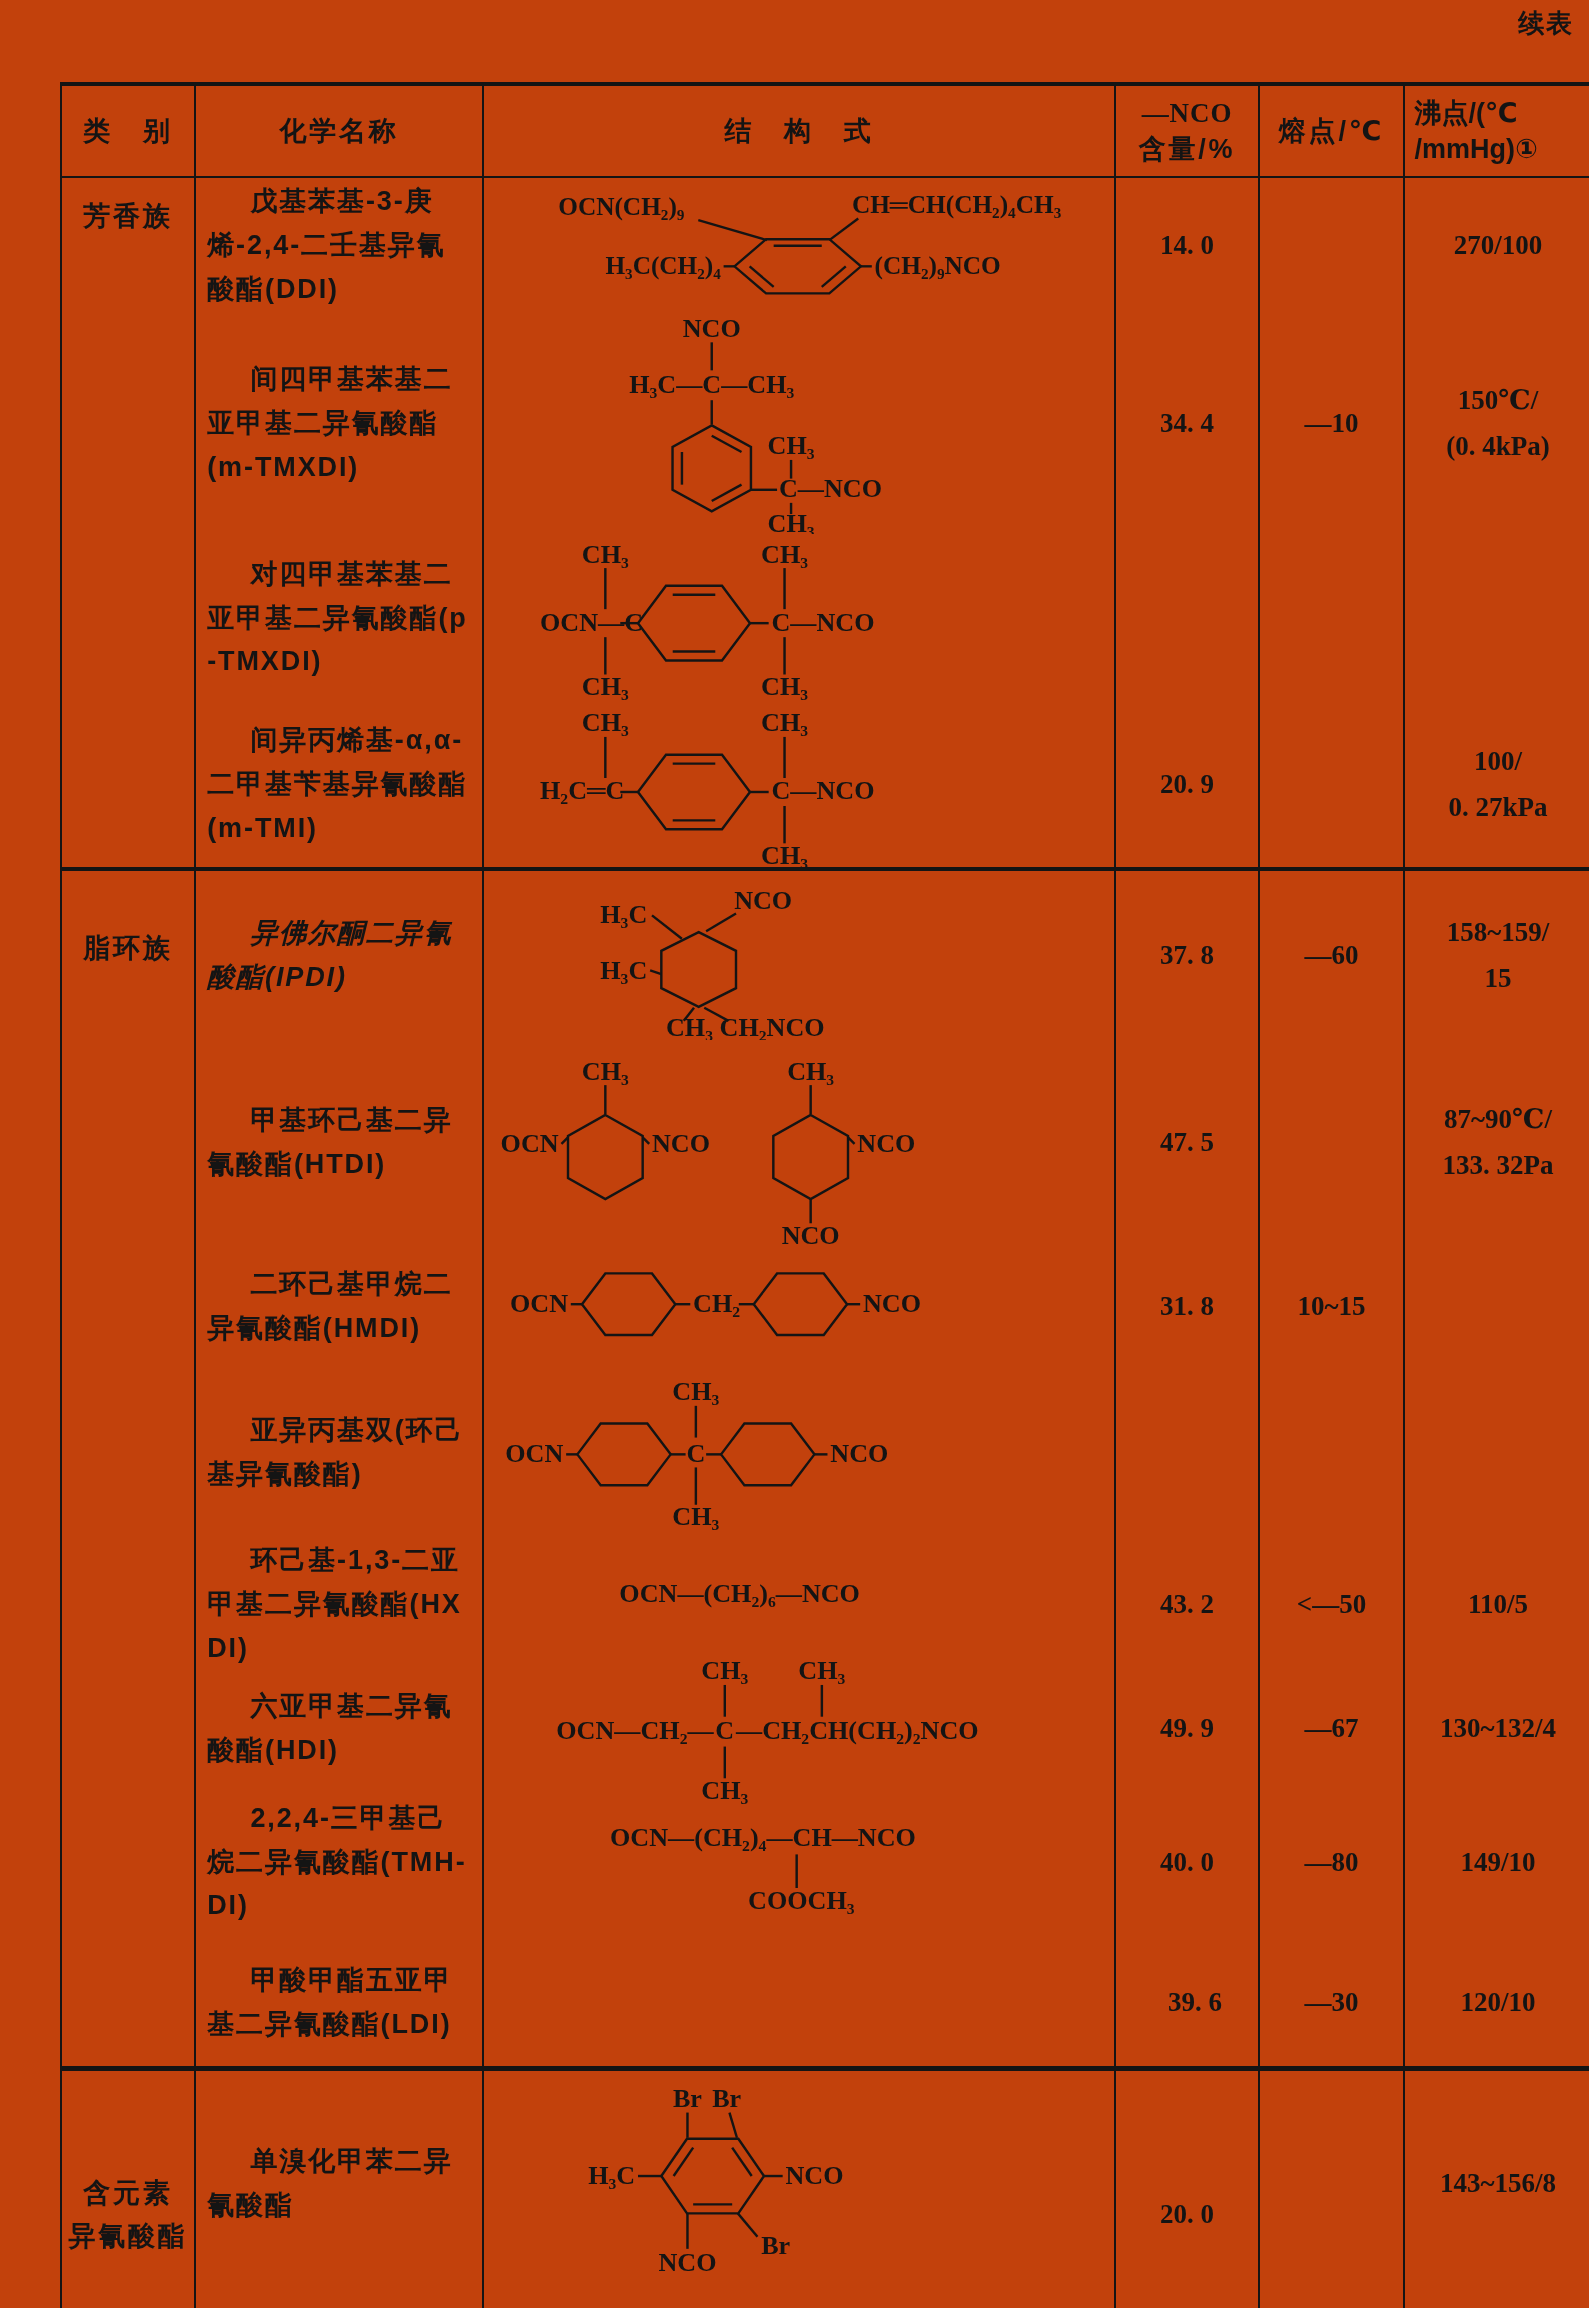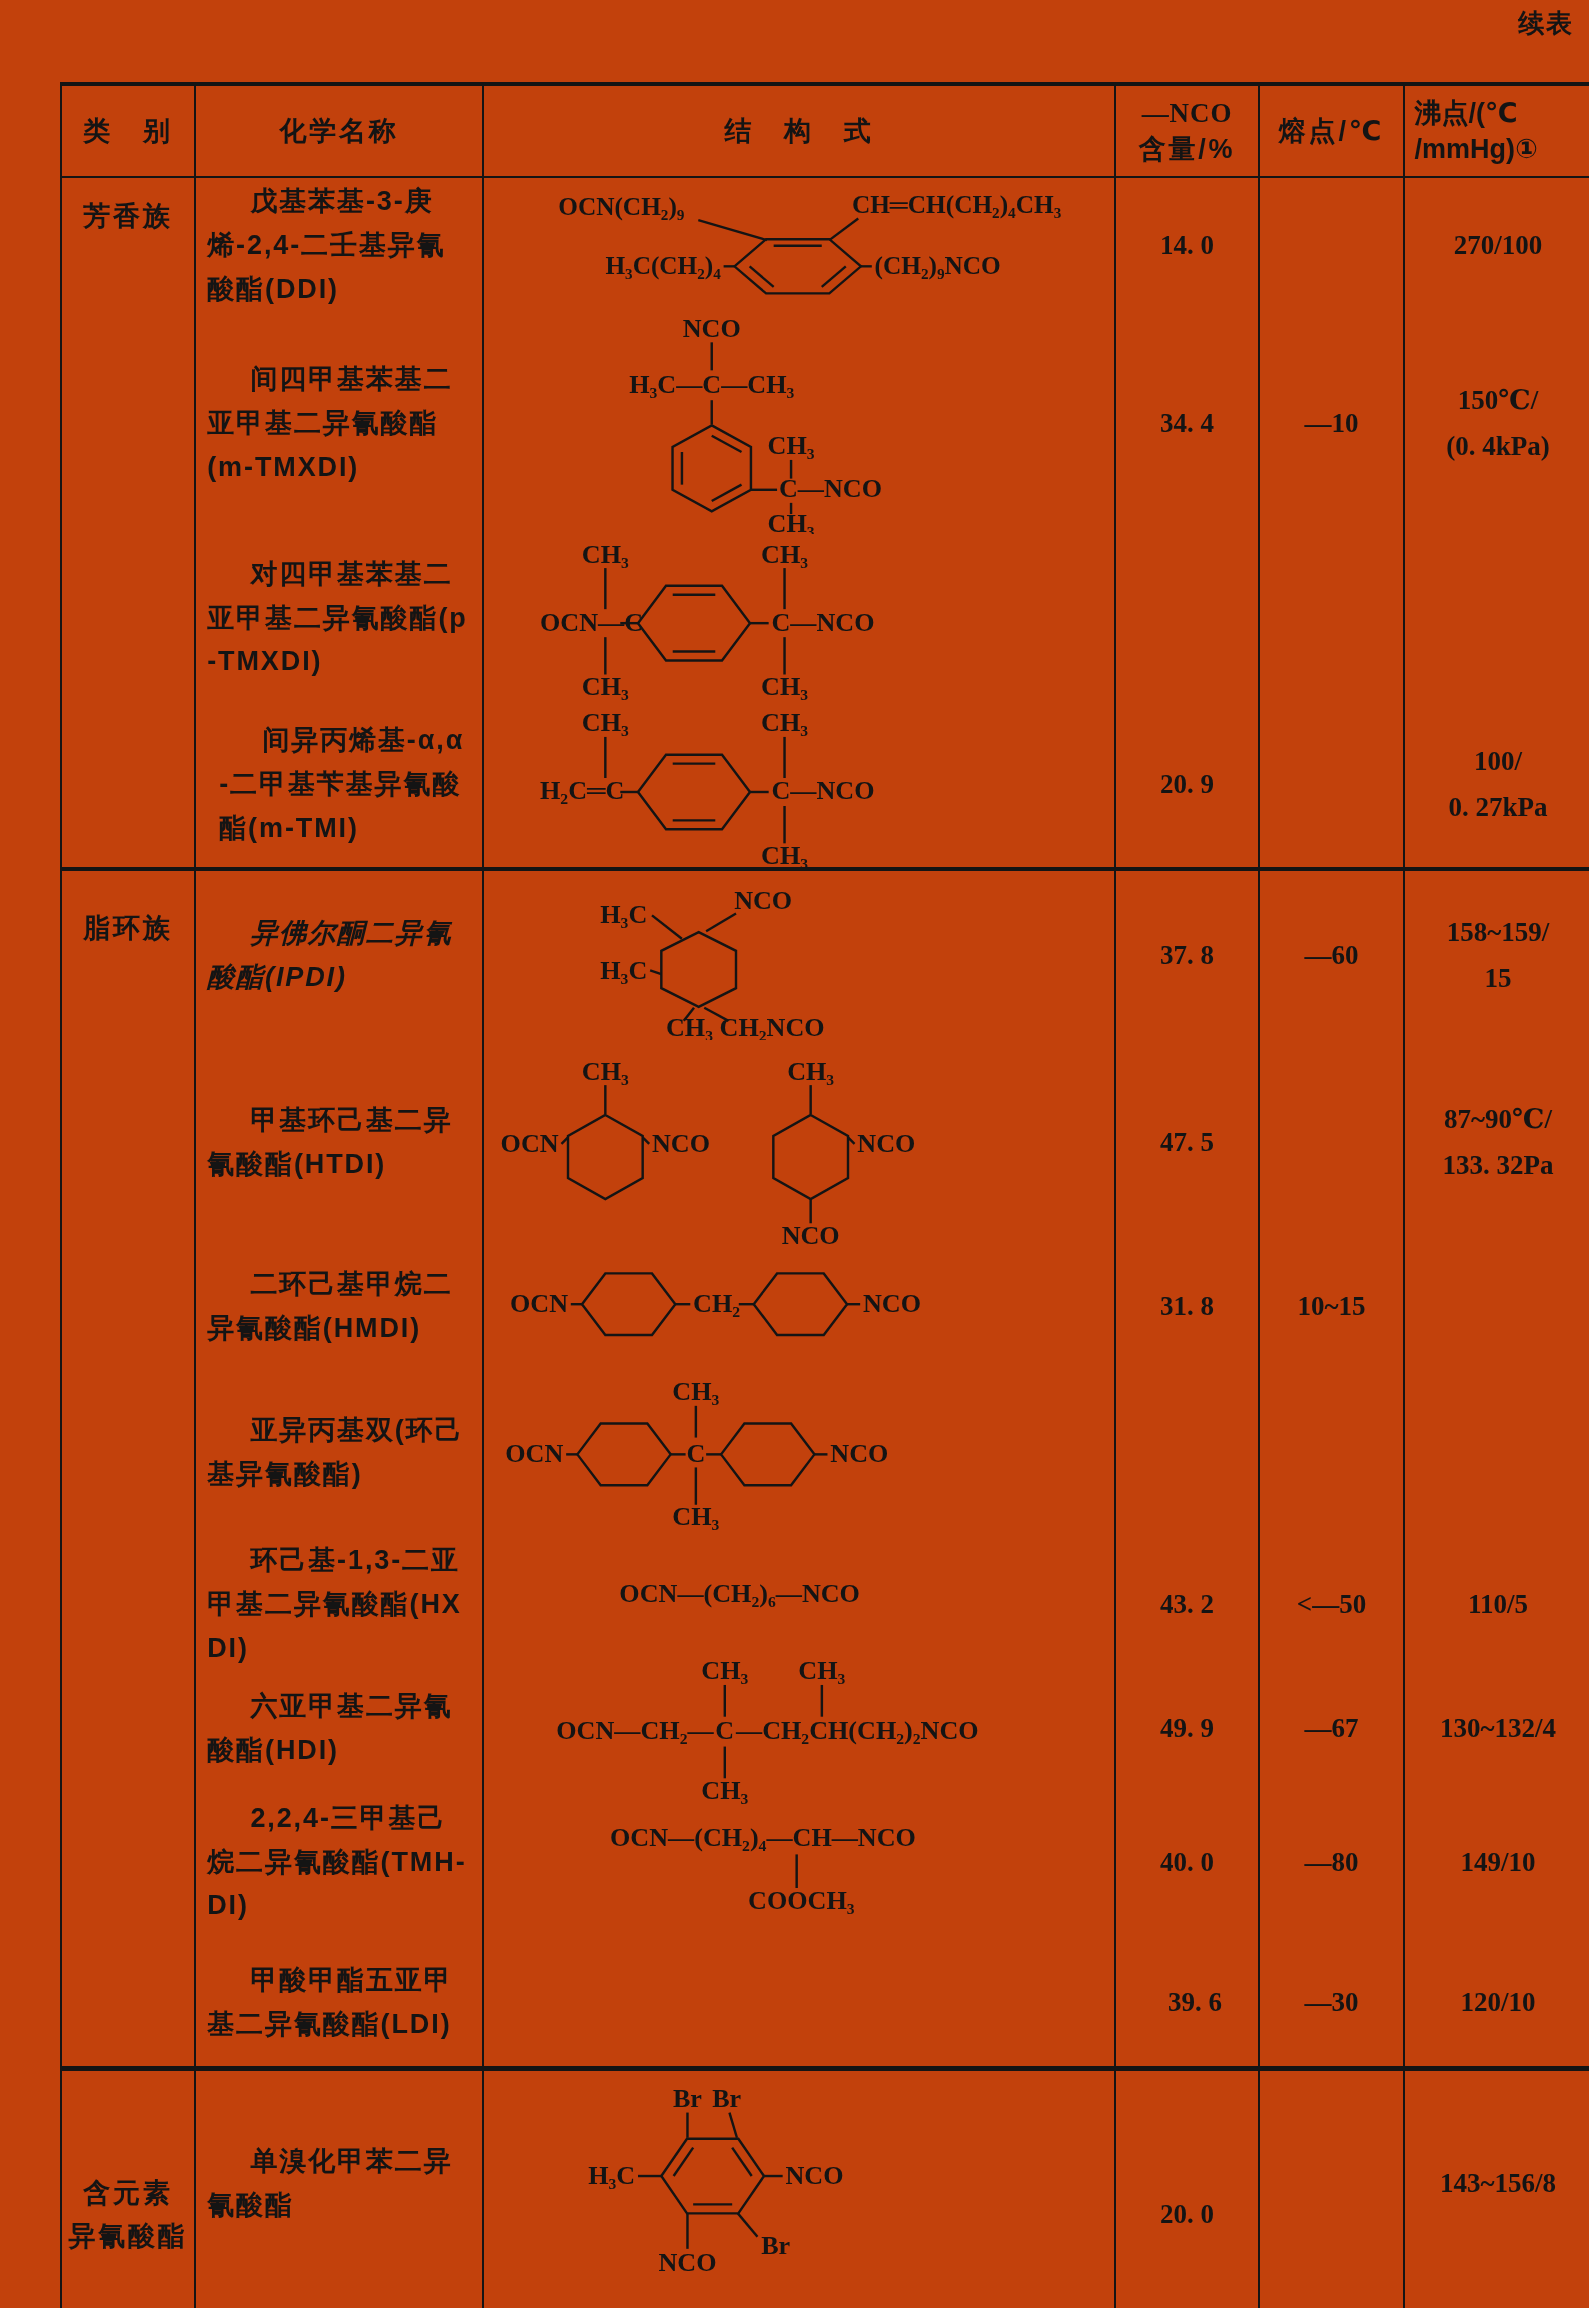--- a/index.html
+++ b/index.html
@@ -39,21 +39,21 @@
   .hd .serif{font-family:"Liberation Serif","DejaVu Serif",serif;letter-spacing:0.9px;}
   .hd.leftish{align-items:flex-start;padding-left:9.4px;letter-spacing:0;}
   .sep2{border-top:4.7px solid #141414;}
   .sep3{border-top:5.6px solid #141414;}
   .cat{
     display:flex;justify-content:center;
     font-size:27px;font-weight:800;letter-spacing:2.8px;
     text-align:center;white-space:pre-line;line-height:1.6;
   }
   .cat.g0{align-items:flex-start;padding-top:17px;}
-  .cat.g1{align-items:flex-start;padding-top:36px;}
+  .cat.g1{align-items:flex-start;padding-top:56px;}
   .cat.g2{align-items:center;}
   .entry{display:flex;align-items:center;}
   .namewrap{width:100%;padding:0 9.4px 0 11.2px;box-sizing:border-box;
     font-size:27px;font-weight:700;letter-spacing:1.9px;line-height:1.62;
     text-indent:1.6em;word-break:break-all;}
   .val{justify-content:center;
     font-family:"Liberation Serif","DejaVu Serif",serif;
     font-size:27px;font-weight:700;text-align:center;line-height:1.7;}
   .val.col{flex-direction:column;}
   .structcell .entry{justify-content:center;}
@@ -91,21 +91,21 @@
       <div class="cell">
         <div class="entry" style="height: 136px;">
           <span class="namewrap">戊基苯基-3-庚烯-2,4-二壬基异氰酸酯(DDI)</span>
         </div>
         <div class="entry" style="height: 220px;">
           <span class="namewrap">间四甲基苯基二亚甲基二异氰酸酯(m-TMXDI)</span>
         </div>
         <div class="entry" style="height: 169px;">
           <span class="namewrap">对四甲基苯基二亚甲基二异氰酸酯(p-TMXDI)</span>
         </div>
-        <div class="entry" style="height: 164px; padding-left: 12px;">
+        <div class="entry" style="height: 164px;">
           <span class="namewrap">间异丙烯基-α,α-二甲基苄基异氰酸酯(m-TMI)</span>
         </div>
       </div>
       <div class="cell structcell">
         <div class="entry" style="height: 136px; padding-left: 20px;">
           <svg viewBox="0 0 675 145" width="632" height="136">
             <text x="60" y="38" font-size="28">OCN(CH₂)₉</text>
             <text x="385" y="36" font-size="28">CH═CH(CH₂)₄CH₃</text>
             <line x1="215" y1="44" x2="291" y2="66"></line>
             <line x1="392" y1="42" x2="360" y2="66"></line>

